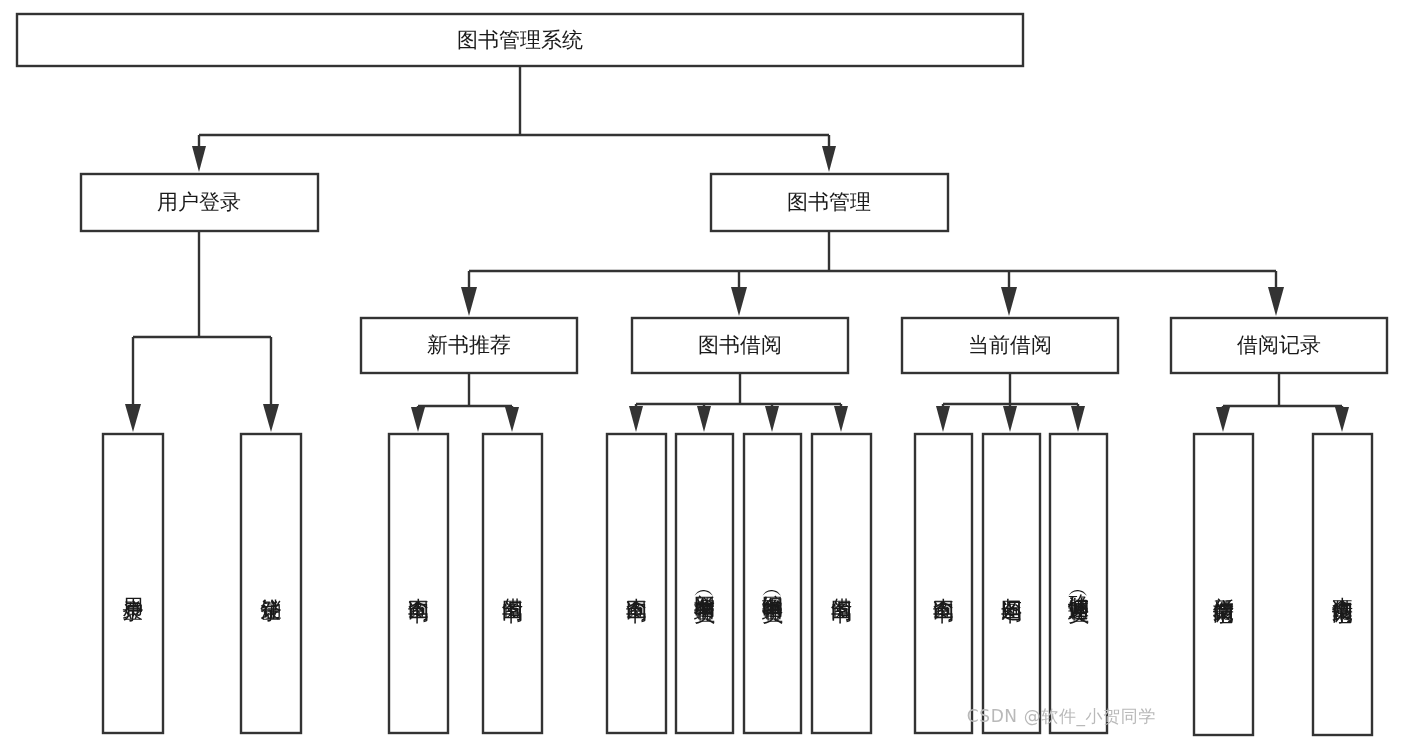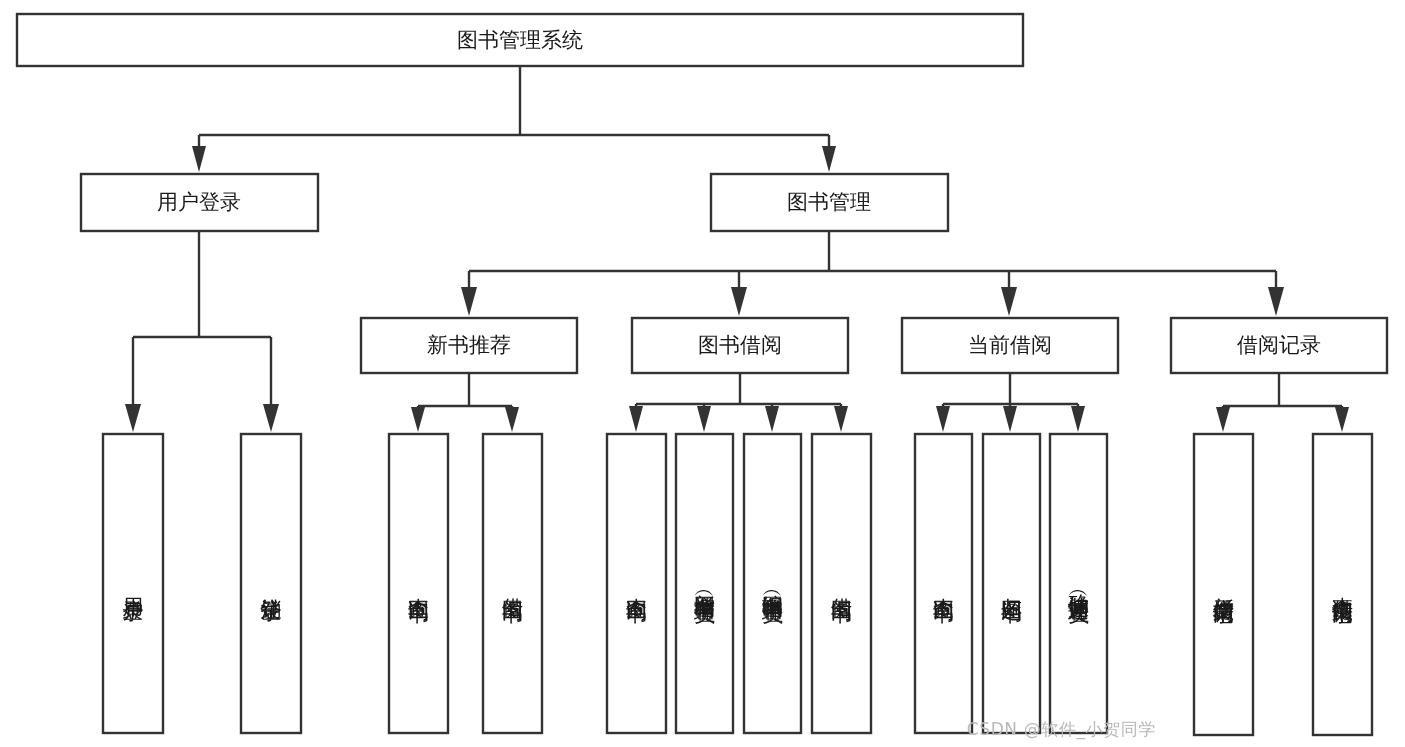--- a/index.html
+++ b/index.html
@@ -61,21 +61,21 @@
     font-size: 21px;
     line-height: 1.34;
     letter-spacing: 1.5px;
     color: #1a1a1a;
     white-space: nowrap;
     pointer-events: none;
   }
   .watermark {
     position: absolute;
     right: 8px;
-    bottom: 6px;
+    bottom: 19px;
     font-family: "DejaVu Sans", "Liberation Sans", sans-serif;
     font-size: 17px;
     color: #b9b9b9;
     letter-spacing: 0.6px;
     white-space: nowrap;
   }
 </style>
 </head>
 <body>
 

